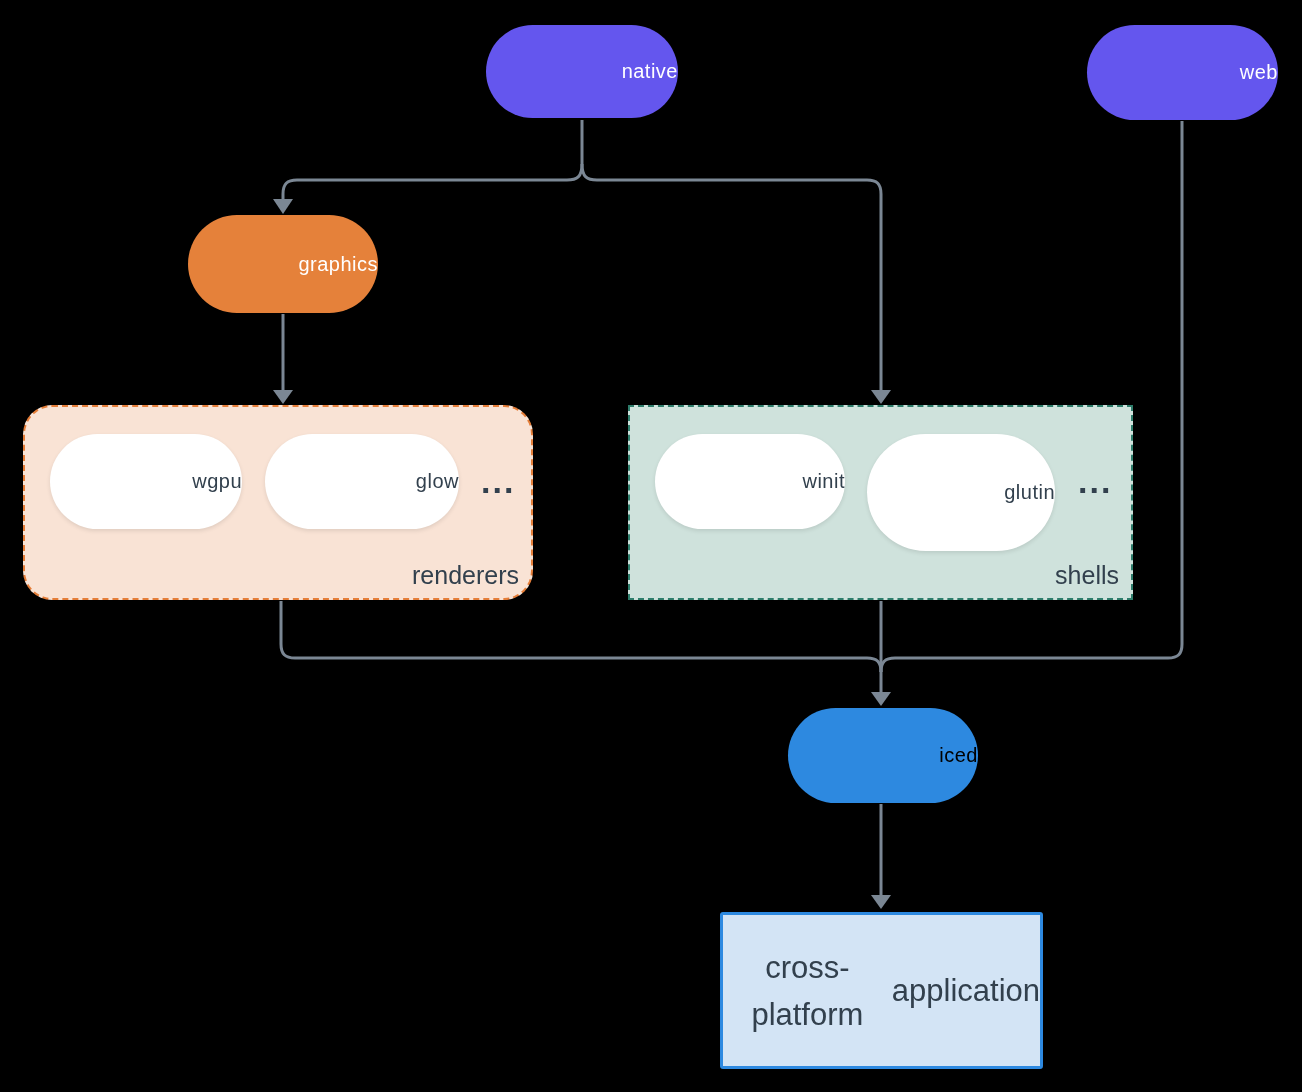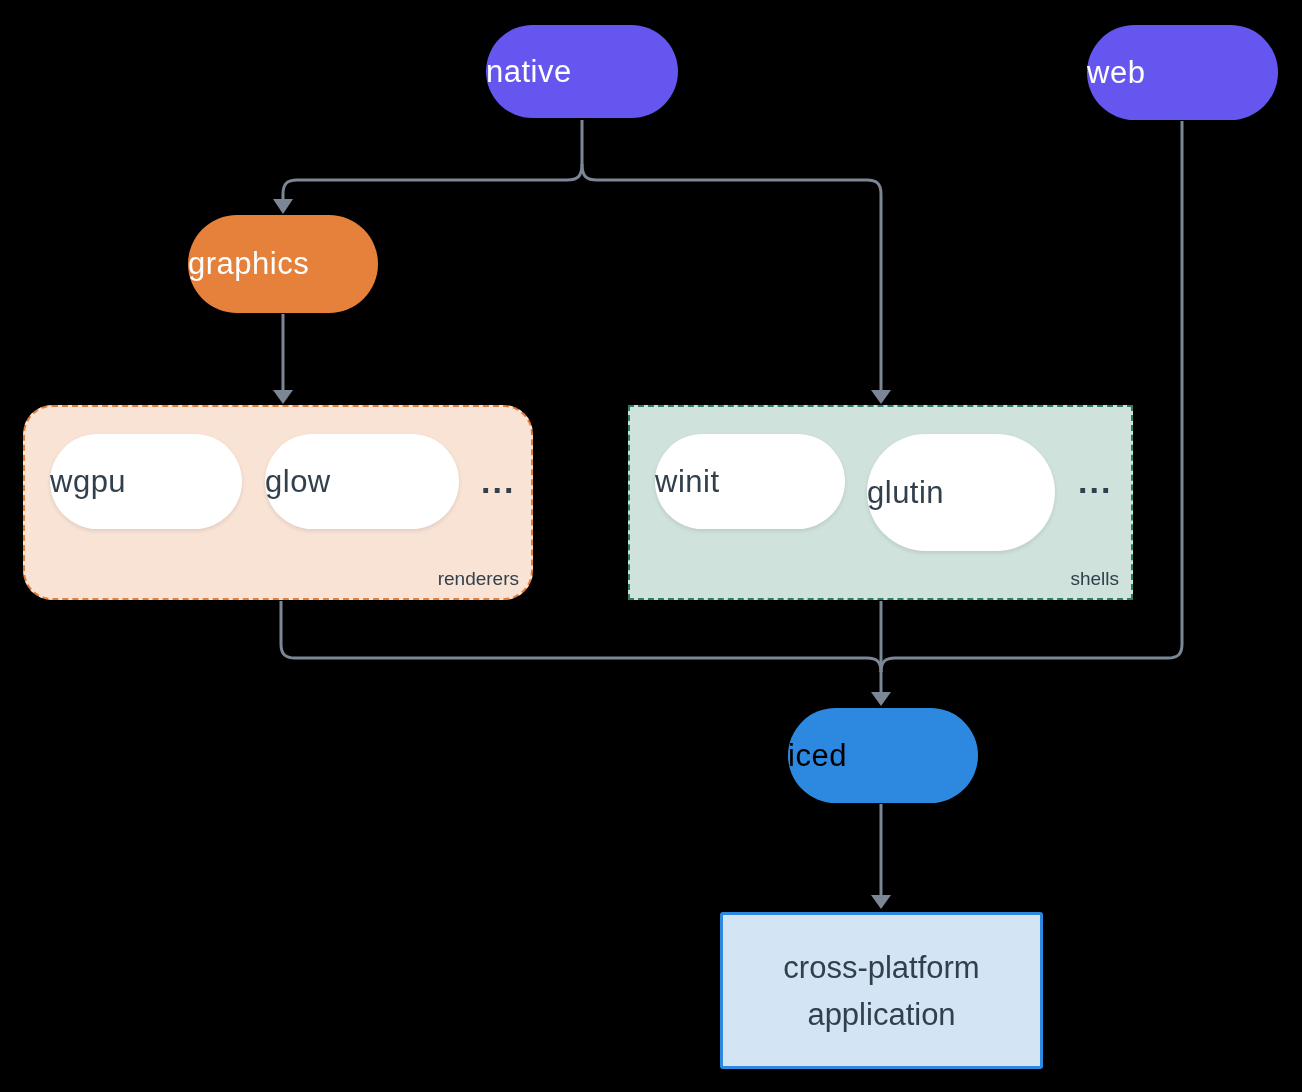--- a/index.html
+++ b/index.html
@@ -13,23 +13,23 @@
   }
   .connectors {
     position: absolute;
     left: 0; top: 0;
     pointer-events: none;
   }
   .pill {
     position: absolute;
     display: flex;
     align-items: center;
-    justify-content: flex-start;
+    justify-content: flex-end;
     border-radius: 999px;
-    font-size: 31px;
+    font-size: 20px;
     letter-spacing: 0.5px;
   }
   .pill.purple { background: var(--purple, #6456ee); color: #fff; }
   .pill.orange { background: var(--orange, #e5813a); color: #fff; }
   .pill.blue   { background: var(--blue, #2d89e0); color: #000000; }
   .pill.white  {
     background: #fff;
     color: var(--dark_text, #32404d);
     box-shadow: 0 2px 4px rgba(0,0,0,0.10);
   }
@@ -44,38 +44,38 @@
     border-radius: 29px;
   }
   .group.shells {
     background: var(--shells_fill, #cfe2dc);
     border-color: var(--shells_border, #2e7d6b);
   }
   .group-label {
     position: absolute;
     right: 12px;
     bottom: 8px;
-    font-size: 19px;
+    font-size: 25px;
     color: var(--dark_text, #32404d);
   }
   .ellipsis {
     position: absolute;
     font-size: 34px;
     font-weight: bold;
     color: var(--dark_text, #32404d);
     letter-spacing: 2px;
   }
   .app-box {
     position: absolute;
     box-sizing: border-box;
     background: var(--app_fill, #d3e4f5);
     border: 3px solid var(--blue, #2d89e0);
     border-radius: 3px;
     display: flex;
-    flex-direction: column;
+    flex-direction: row;
     align-items: center;
     justify-content: center;
     color: var(--dark_text, #32404d);
     font-size: 31px;
     line-height: 47px;
     text-align: center;
   }
 </style>
 </head>
 <body>

